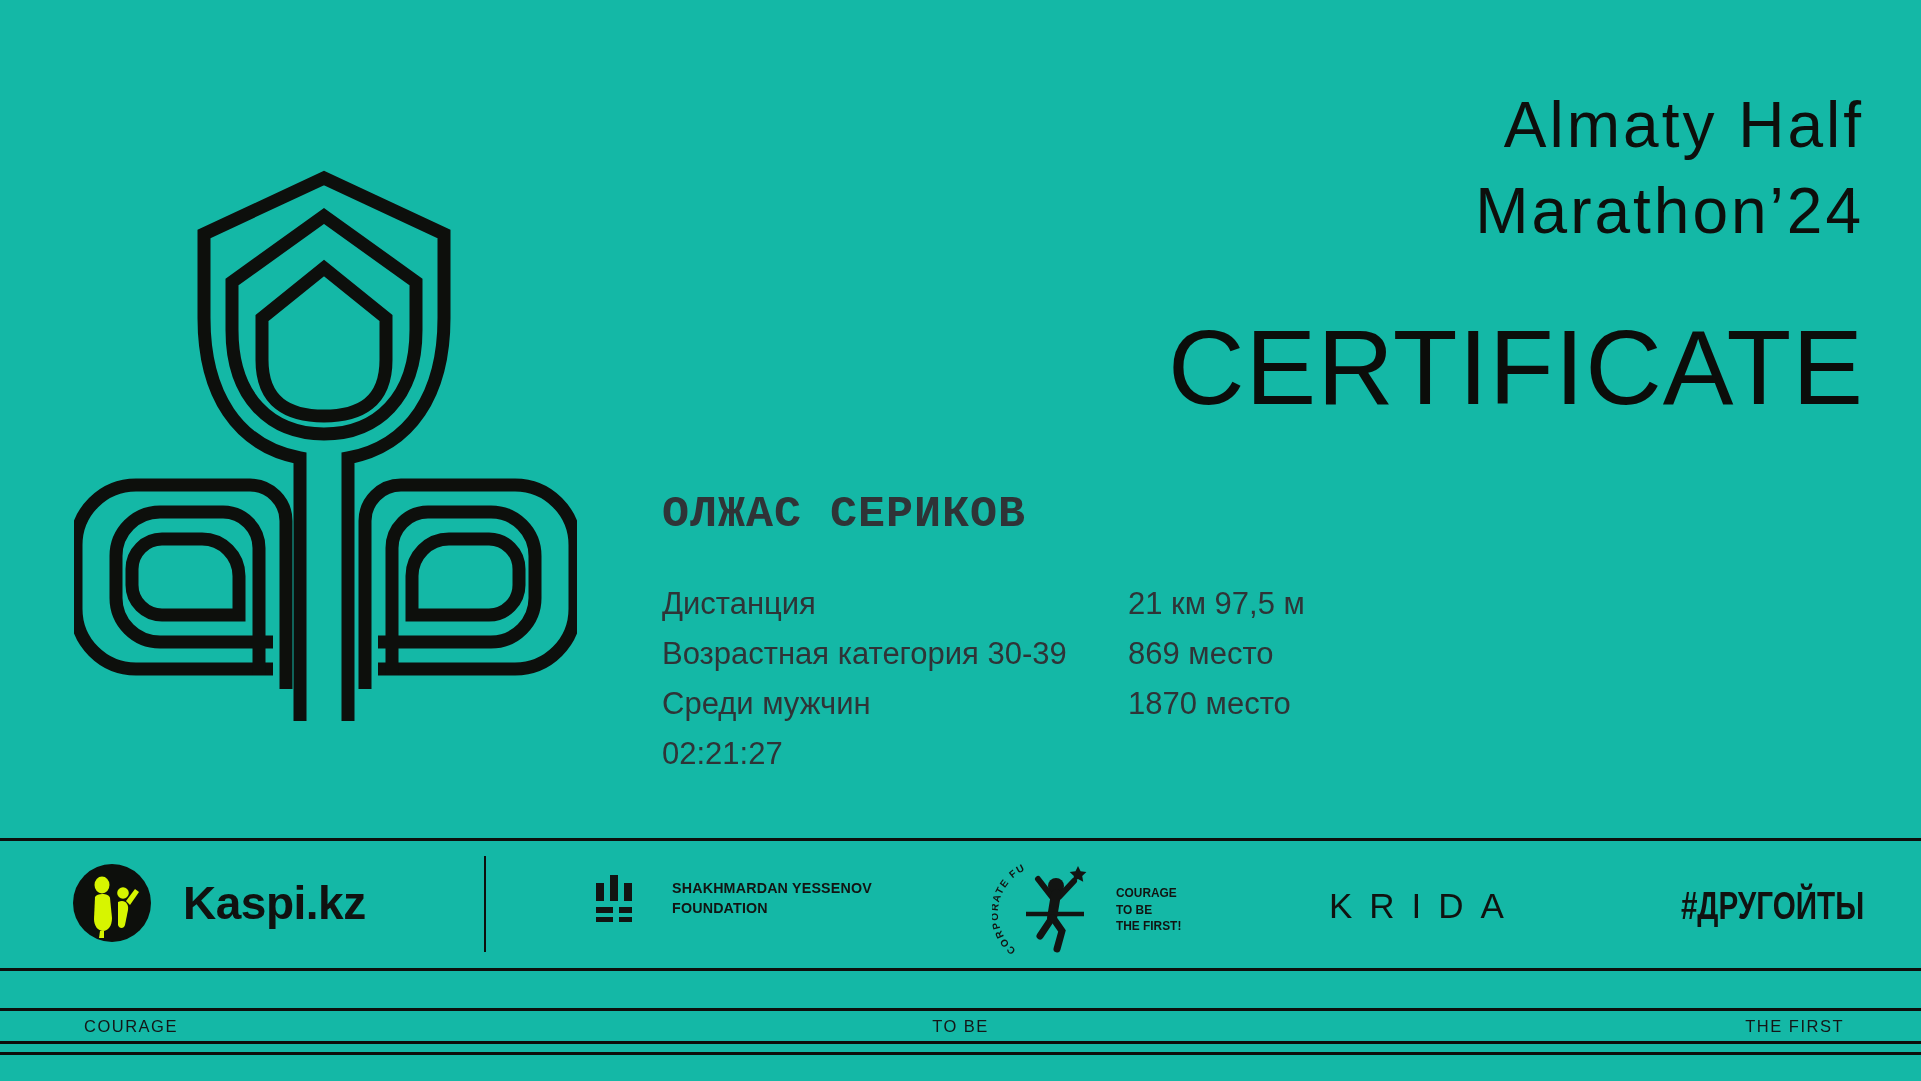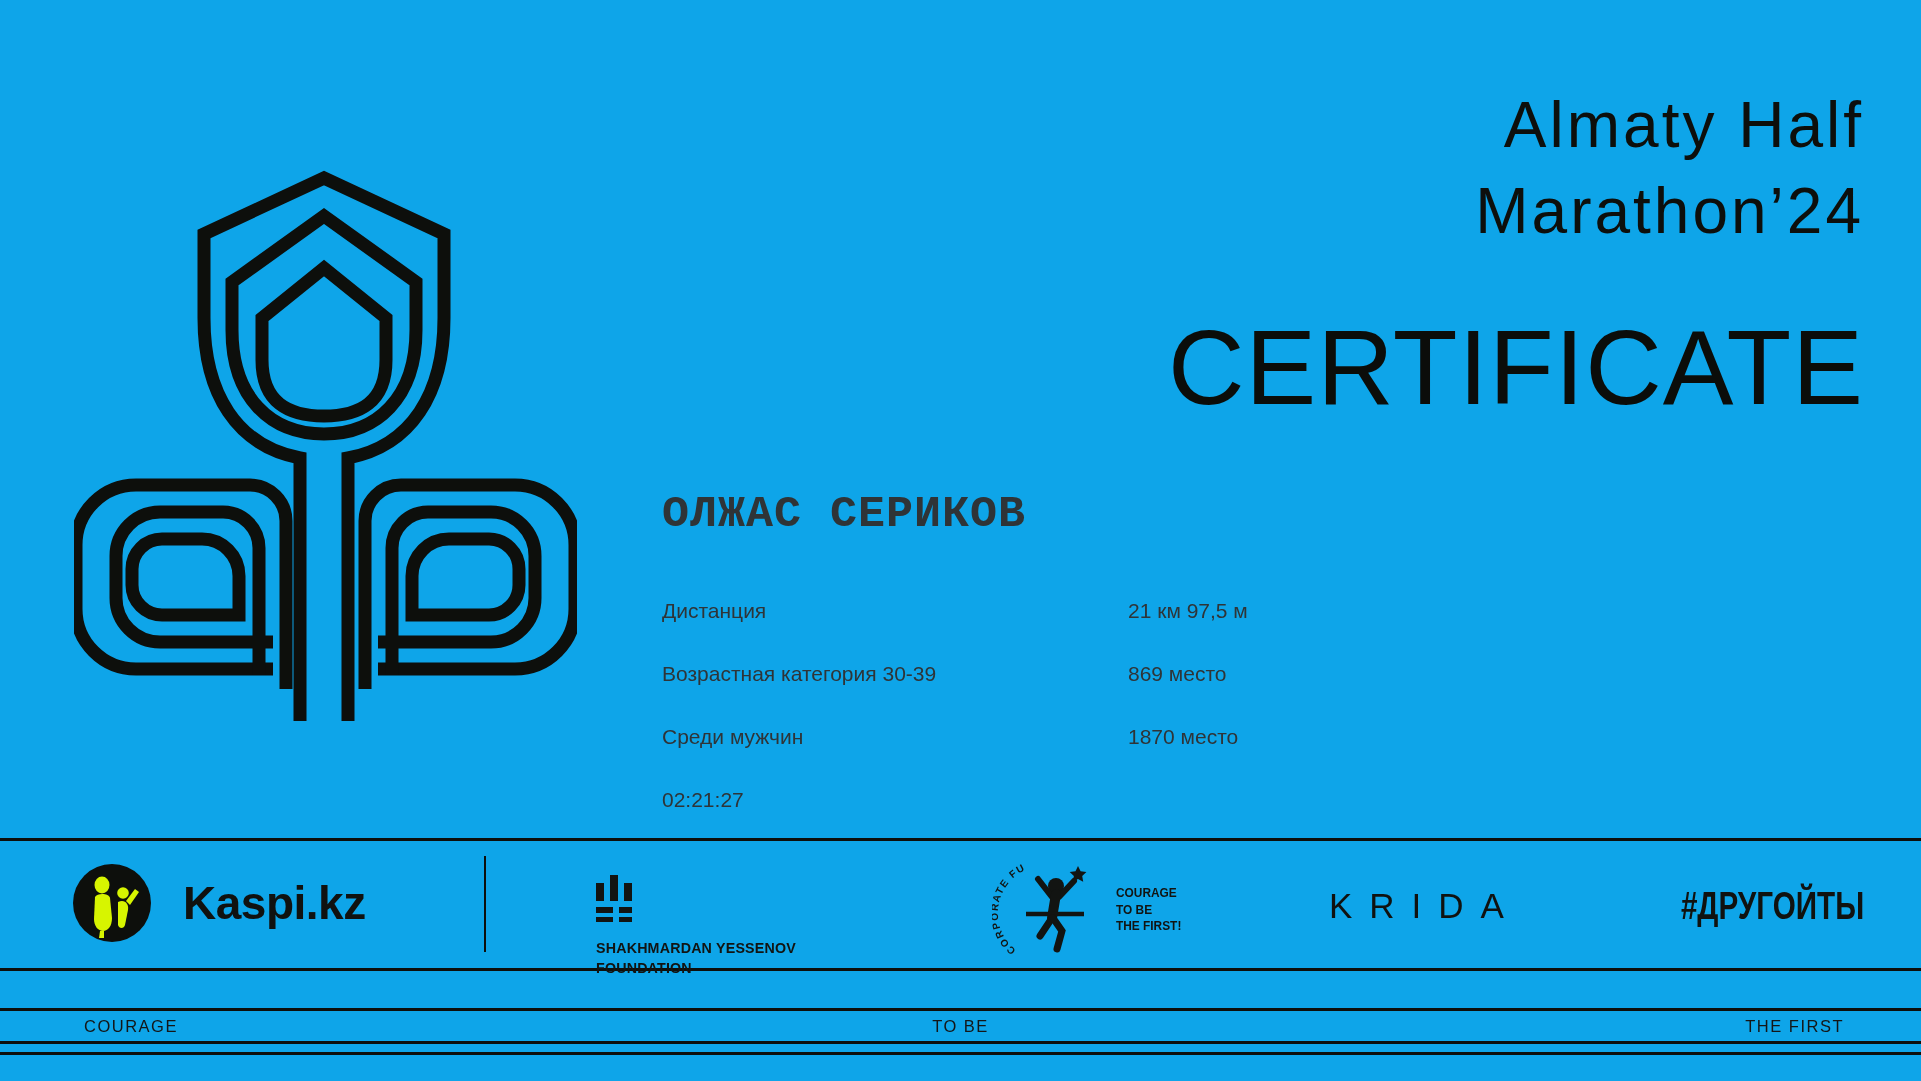--- a/index.html
+++ b/index.html
@@ -1,46 +1,46 @@
 <!DOCTYPE html>
 <html><head>
 <meta charset="utf-8">
 <style>
   html,body{margin:0;padding:0;background:#D7F500;}
   #certificate{
     position:relative;width:1921px;height:1081px;overflow:hidden;
-    background:#0ea5e9;color:#0D0F0C;
+    background:#14b8a6;color:#0D0F0C;
     font-family:"Liberation Sans", sans-serif;
   }
   .abs{position:absolute;}
   
   .event-title{
     right:57px;top:82px;text-align:right;
     font-size:64px;line-height:86px;letter-spacing:3px;font-weight:500;color:#0D0F0C;
   }
   .certificate-title{
     right:57px;top:314px;
     font-size:106px;line-height:106px;letter-spacing:1px;font-weight:400;color:#0B0D0A;
   }
   
   .recipient-name{
     left:662px;top:489px;
     font-size:45px;font-weight:bold;letter-spacing:1px;color:#2F3437;font-family:Liberation Mono, monospace;
   }
   .results{left:662px;top:586px;width:740px;color:#2F3437;}
-  .result-row{display:flex;height:50px;align-items:flex-start;font-size:21px;margin-top:13px;}
+  .result-row{display:flex;height:50px;align-items:flex-start;font-size:31px;}
   .result-label{width:466px;flex:none;}
   .result-value{flex:none;}
   
   .sponsor-bar-top{left:0;top:838px;width:1921px;height:3px;background:#0D0F0C;}
   .sponsor-bar-bottom{left:0;top:968px;width:1921px;height:3px;background:#0D0F0C;}
   .kaspi{left:73px;top:864px;display:flex;align-items:center;gap:32px;}
   .kaspi-label{font-size:46px;font-weight:bold;letter-spacing:-0.5px;color:#101210;}
   .kaspi-divider{left:484px;top:856px;width:2px;height:96px;background:#0D0F0C;}
-  .yessenov{left:596px;top:874px;display:flex;align-items:flex-start;gap:16px;color:#121412;flex-direction:column;}
+  .yessenov{left:596px;top:874px;display:flex;align-items:center;gap:28px;color:#121412;}
   .yessenov-text{font-size:15.5px;font-weight:bold;line-height:20px;letter-spacing:0.2px;transform:scaleX(0.92);transform-origin:left center;}
   .cfund{left:992px;top:856px;display:flex;align-items:center;gap:6px;color:#121412;}
   .cfund-text{font-size:13.5px;font-weight:bold;line-height:16.5px;transform:scaleX(0.88);transform-origin:left center;}
   .krida{left:1317px;top:886px;font-size:35px;font-weight:400;letter-spacing:17px;color:#101210;margin-left:12px;}
   .hashtag{right:57px;top:884px;font-size:39px;font-weight:bold;transform:scaleX(0.76);transform-origin:right center;color:#101210;}
   
   .strip-line1{left:0;top:1008px;width:1921px;height:3px;background:#0D0F0C;}
   .strip-line2{left:0;top:1041px;width:1921px;height:3px;background:#0D0F0C;}
   .strip-line3{left:0;top:1052px;width:1921px;height:3px;background:#0D0F0C;}
   .strip-row{left:0;top:1017px;width:1921px;height:20px;font-size:16.5px;letter-spacing:1.5px;color:#141617;}

